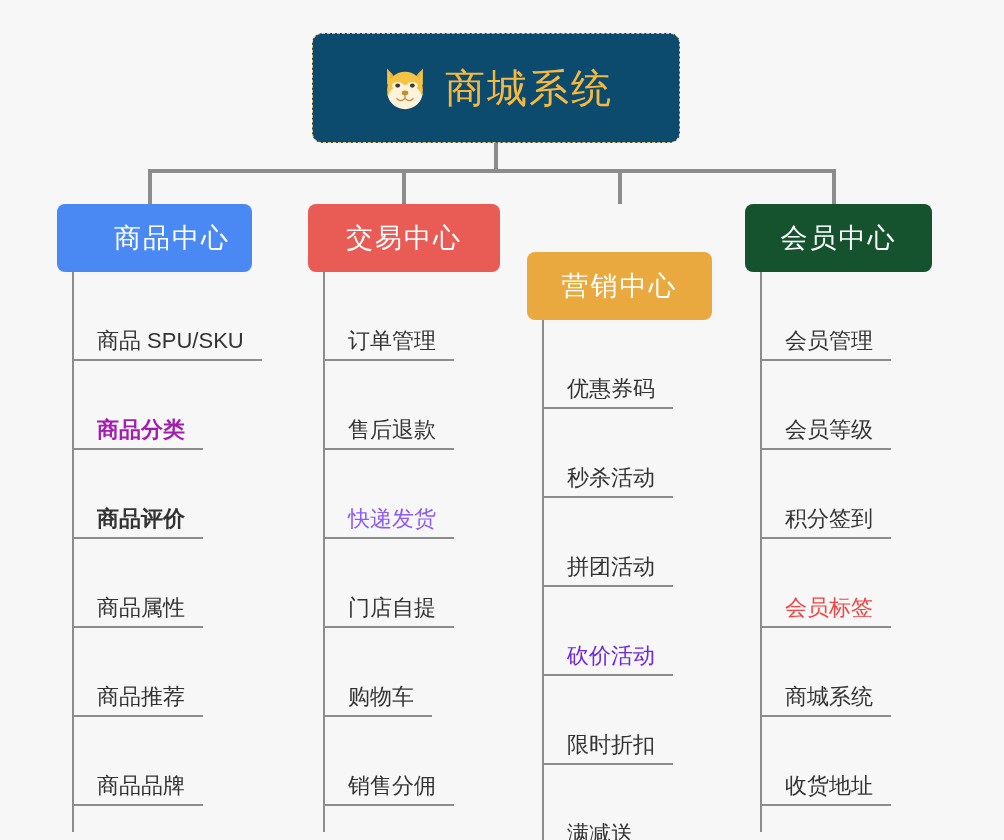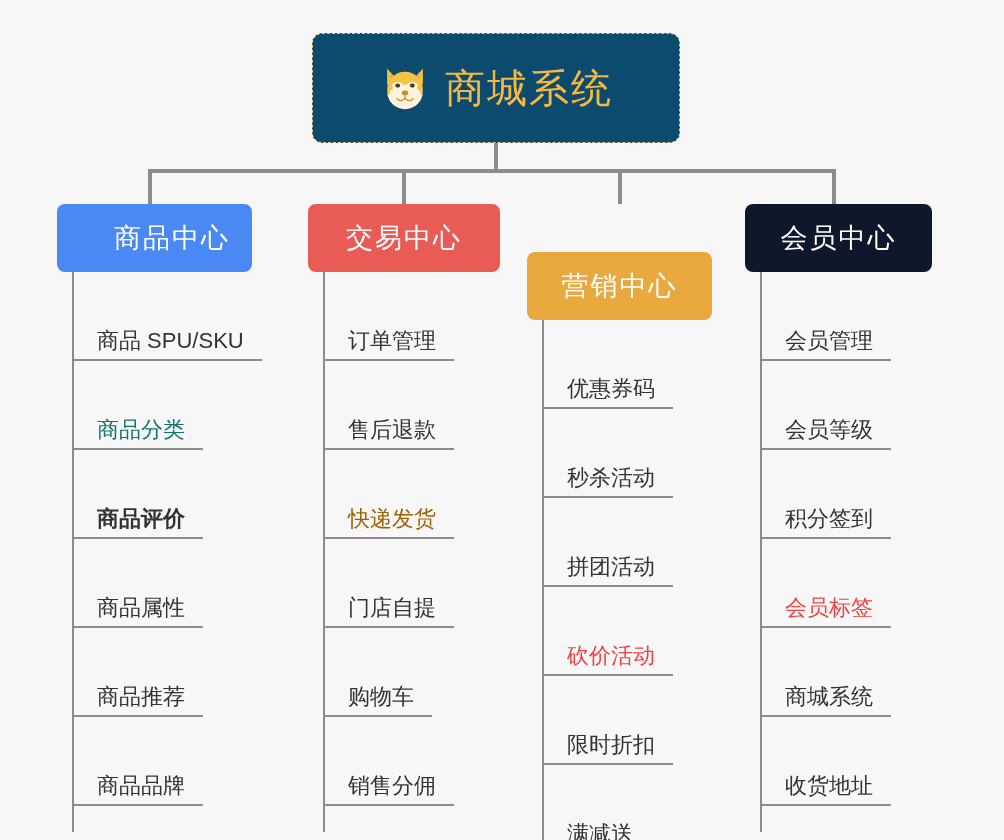--- a/index.html
+++ b/index.html
@@ -175,21 +175,21 @@
   <div class="branch b1">
     <div class="branch-head" style="background-color: rgb(74, 137, 243);">
       <span>商品中心</span>
     </div>
     <div class="branch-body">
       <div class="branch-spine" style="background: rgb(140, 140, 140);"></div>
       <div class="leaf">
           <span class="leaf-inner" style="color: rgb(51, 51, 51); border-bottom-color: rgb(140, 140, 140);">商品 SPU/SKU</span>
         </div>
       <div class="leaf">
-          <span class="leaf-inner" style="color: #0f766e; border-bottom-color: rgb(140, 140, 140);">商品分类</span>
+          <span class="leaf-inner" style="color: #a21caf; border-bottom-color: rgb(140, 140, 140); font-weight: bold;">商品分类</span>
         </div>
       <div class="leaf">
           <span class="leaf-inner" style="color: rgb(51, 51, 51); border-bottom-color: rgb(140, 140, 140); font-weight: bold;">商品评价</span>
         </div>
       <div class="leaf">
           <span class="leaf-inner" style="color: rgb(51, 51, 51); border-bottom-color: rgb(140, 140, 140);">商品属性</span>
         </div>
       <div class="leaf">
           <span class="leaf-inner" style="color: rgb(51, 51, 51); border-bottom-color: rgb(140, 140, 140);">商品推荐</span>
         </div>
@@ -205,21 +205,21 @@
     </div>
     <div class="branch-body">
       <div class="branch-spine" style="background: rgb(140, 140, 140);"></div>
       <div class="leaf">
           <span class="leaf-inner" style="color: rgb(51, 51, 51); border-bottom-color: rgb(140, 140, 140);">订单管理</span>
         </div>
       <div class="leaf">
           <span class="leaf-inner" style="color: rgb(51, 51, 51); border-bottom-color: rgb(140, 140, 140);">售后退款</span>
         </div>
       <div class="leaf">
-          <span class="leaf-inner" style="color: #a16207; border-bottom-color: rgb(140, 140, 140);">快递发货</span>
+          <span class="leaf-inner" style="color: #8b5cf6; border-bottom-color: rgb(140, 140, 140);">快递发货</span>
         </div>
       <div class="leaf">
           <span class="leaf-inner" style="color: rgb(51, 51, 51); border-bottom-color: rgb(140, 140, 140);">门店自提</span>
         </div>
       <div class="leaf">
           <span class="leaf-inner" style="color: rgb(51, 51, 51); border-bottom-color: rgb(140, 140, 140);">购物车</span>
         </div>
       <div class="leaf">
           <span class="leaf-inner" style="color: rgb(51, 51, 51); border-bottom-color: rgb(140, 140, 140);">销售分佣</span>
         </div>
@@ -235,33 +235,33 @@
       <div class="leaf">
           <span class="leaf-inner" style="color: rgb(51, 51, 51); border-bottom-color: rgb(140, 140, 140);">优惠券码</span>
         </div>
       <div class="leaf">
           <span class="leaf-inner" style="color: rgb(51, 51, 51); border-bottom-color: rgb(140, 140, 140);">秒杀活动</span>
         </div>
       <div class="leaf">
           <span class="leaf-inner" style="color: rgb(51, 51, 51); border-bottom-color: rgb(140, 140, 140);">拼团活动</span>
         </div>
       <div class="leaf">
-          <span class="leaf-inner" style="color: #ef4444; border-bottom-color: rgb(140, 140, 140);">砍价活动</span>
+          <span class="leaf-inner" style="color: #6d28d9; border-bottom-color: rgb(140, 140, 140);">砍价活动</span>
         </div>
       <div class="leaf">
           <span class="leaf-inner" style="color: rgb(51, 51, 51); border-bottom-color: rgb(140, 140, 140);">限时折扣</span>
         </div>
       <div class="leaf">
           <span class="leaf-inner" style="color: rgb(51, 51, 51); border-bottom-color: rgb(140, 140, 140);">满减送</span>
         </div>
     </div>
   </div>
 
   <div class="branch b4">
-    <div class="branch-head" style="background-color: #0f172a;">
+    <div class="branch-head" style="background-color: #14532d;">
       <span>会员中心</span>
     </div>
     <div class="branch-body">
       <div class="branch-spine" style="background: rgb(140, 140, 140);"></div>
       <div class="leaf">
           <span class="leaf-inner" style="color: rgb(51, 51, 51); border-bottom-color: rgb(140, 140, 140);">会员管理</span>
         </div>
       <div class="leaf">
           <span class="leaf-inner" style="color: rgb(51, 51, 51); border-bottom-color: rgb(140, 140, 140);">会员等级</span>
         </div>

